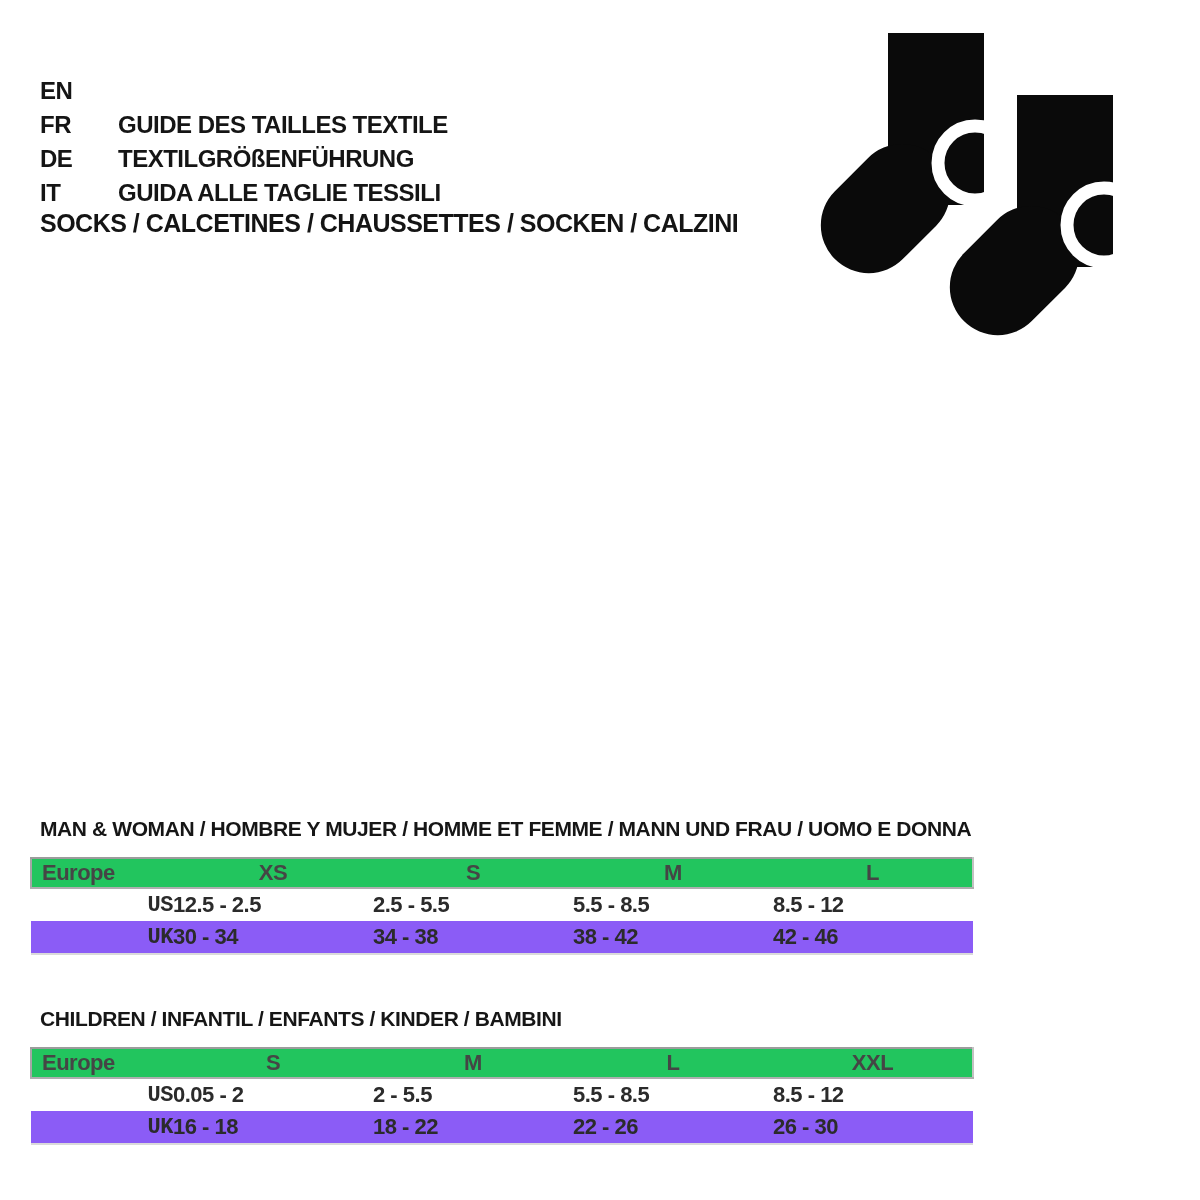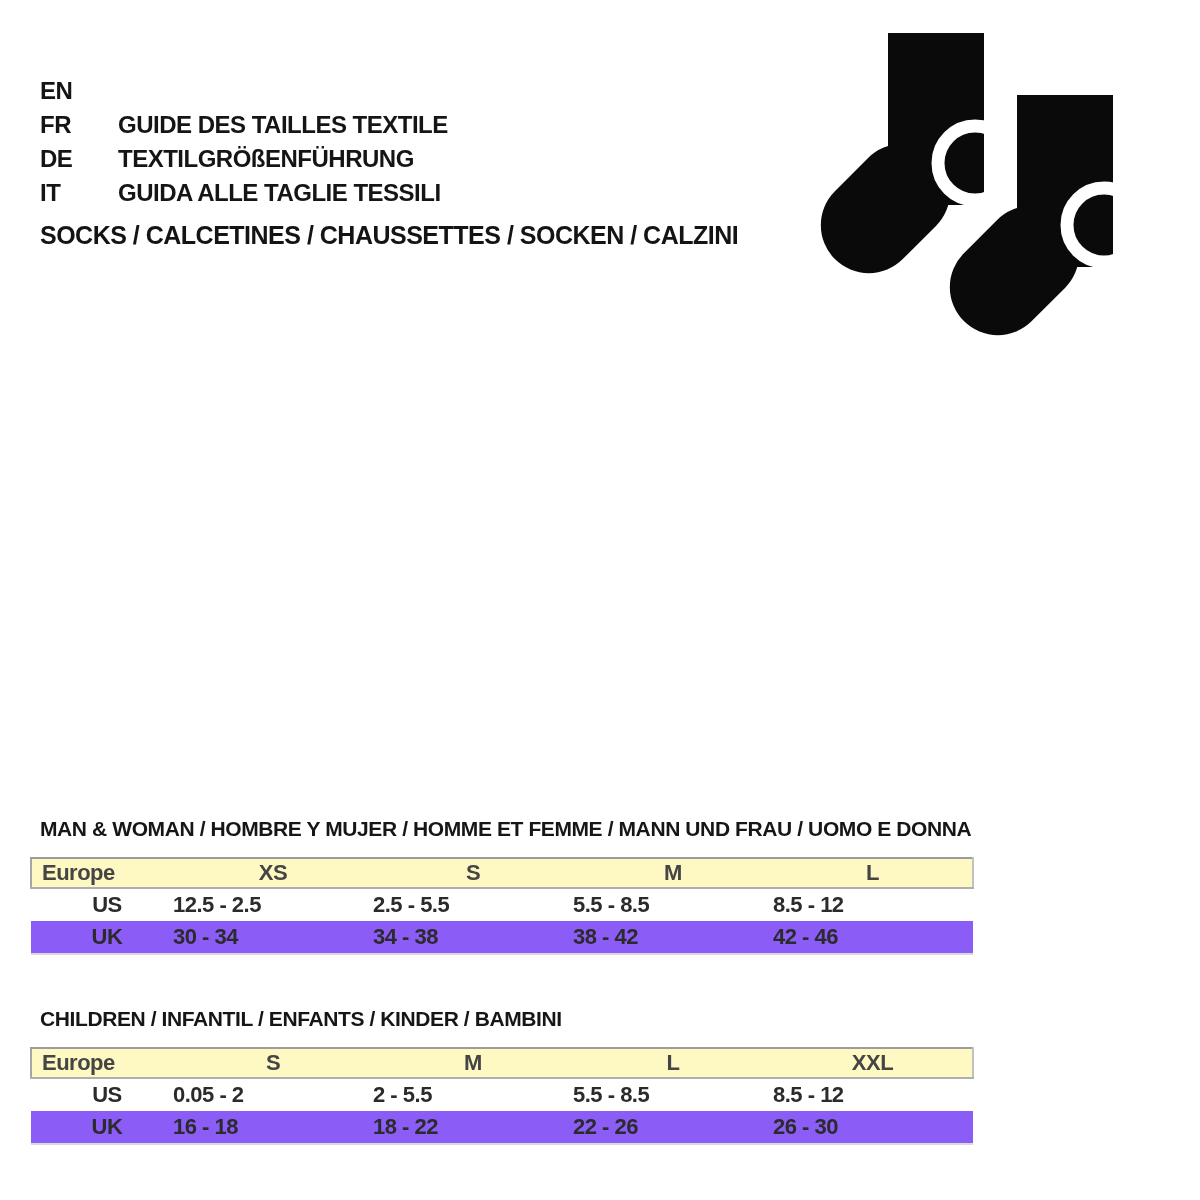--- a/index.html
+++ b/index.html
@@ -16,21 +16,21 @@
   .lang-list { position: absolute; left: 40px; top: 33px; margin-top: 41px; }
   .lang-row { display: flex; line-height: 34px; }
   .lang-code, .lang-label {
     font-size: 24px; font-weight: 700; letter-spacing: -0.5px;
     color: #151515; white-space: nowrap;
   }
   .lang-code { width: 78px; flex: 0 0 78px; }
 
   
   .category-line {
-    position: absolute; left: 40px; top: 220px;
+    position: absolute; left: 40px; top: 208px;
     font-size: 25px; font-weight: 700; letter-spacing: -0.5px;
     color: #141414; line-height: 30px; white-space: nowrap;
   }
 
   
   .socks-icon { position: absolute; left: 815px; top: 25px; width: 300px; height: 330px; }
 
   
   .size-section { position: absolute; left: 30px; width: 942px; }
   .size-section.adults { top: 817px; }
@@ -43,38 +43,38 @@
   }
 
   table.size-table {
     width: 942px; border-collapse: collapse; table-layout: fixed;
   }
   table.size-table col.c-region { width: 142px; }
   table.size-table col.c-size   { width: 200px; }
 
   table.size-table th {
     height: 28px;
-    background: #fef9c3;
+    background: #22c55e;
     color: #454545;
     font-size: 22px; font-weight: 700; letter-spacing: -0.5px;
     text-align: center;
     border-top: 2px solid #9c9c9c;
     border-bottom: 2px solid #aeaeae;
     padding: 0;
   }
   table.size-table th:first-child { text-align: left; padding-left: 10px; border-left: 2px solid #a5a5a5; }
   table.size-table th:last-child  { border-right: 2px solid #c2c2c2; }
 
   table.size-table td {
     height: 32px;
     color: #2b2b2b;
     font-size: 22px; font-weight: 700; letter-spacing: -0.5px;
     padding: 0;
   }
-  table.size-table td:first-child { text-align: center; padding-left: 10px; }
+  table.size-table td:first-child { text-align: right; padding-left: 10px; font-family: Liberation Mono, monospace; }
   table.size-table tbody tr.alt { background: #8b5cf6; }
   table.size-table tbody tr:last-child td { border-bottom: 2px solid #dadada; }
 </style>
 </head>
 <body>
 
 <div class="lang-list">
   <div class="lang-row">
     <span class="lang-code">EN</span>
   </div>

